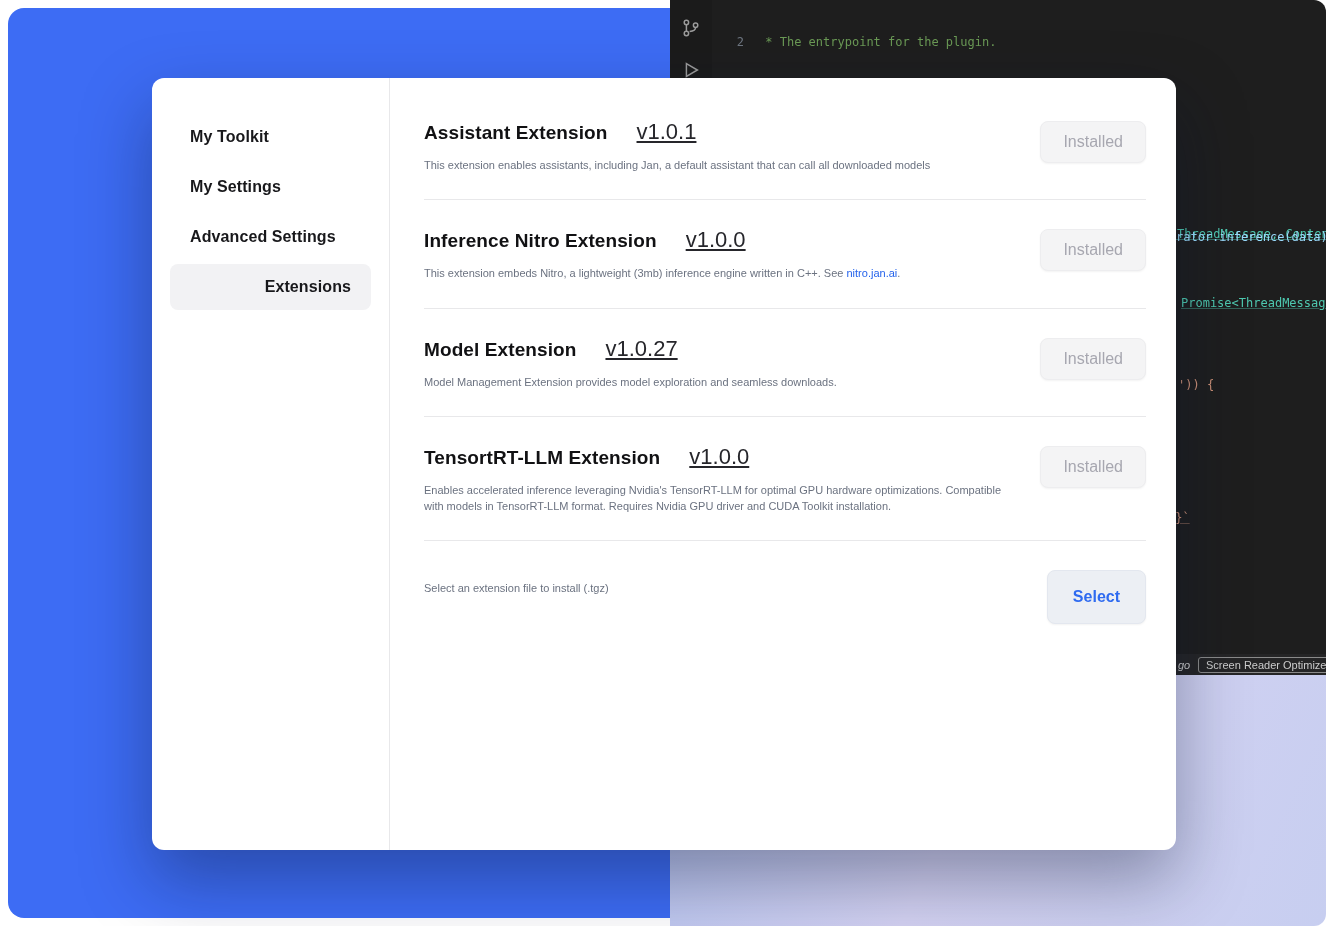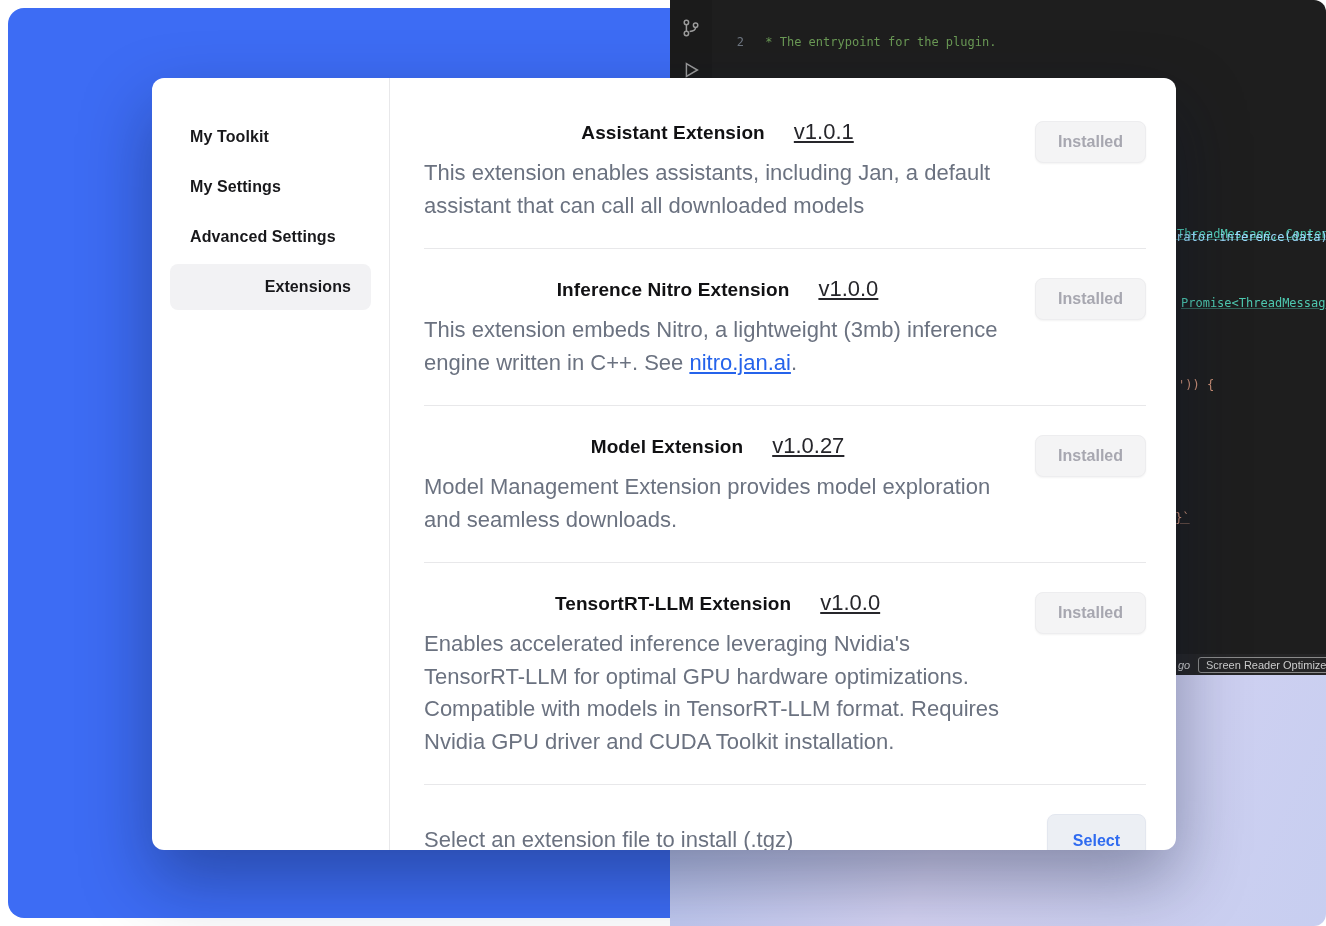--- a/index.html
+++ b/index.html
@@ -41,28 +41,28 @@
   .sidebar { width:238px; flex:0 0 238px; border-right:1px solid #e8e8ea; padding:36px 18px; }
   .side-item { height:46px; display:flex; align-items:center; padding:0 20px; border-radius:8px;
     font-weight:700; font-size:16px; color:#18181b; margin-bottom:4px; cursor:pointer; letter-spacing:.1px; }
   .side-item.active { background:#f2f2f4;justify-content:flex-end; }
 
   .content { flex:1; padding:14px 30px 0 34px; overflow:hidden; }
   .ext-row { display:flex; justify-content:space-between; align-items:flex-start; gap:24px;
     padding:27px 0 26px 0; border-bottom:1px solid #e8e8ea; }
   .ext-row.last { border-bottom:none; }
   .ext-text { width:588px; }
-  .ext-title-line { display:flex; align-items:baseline; gap:29px;justify-content:center; }
+  .ext-title-line { display:flex; align-items:baseline; gap:29px; }
   .ext-title { font-size:19px; font-weight:700; color:#111113; letter-spacing:.1px; }
   .ext-version { font-size:22px; font-weight:400; color:#26262b;text-decoration:underline; }
-  .ext-desc { margin-top:12px; font-size:22px; color:#6b7280; line-height:1.48; }
-  .link { color:#2563eb; cursor:pointer;text-decoration:underline; }
+  .ext-desc { margin-top:12px; font-size:11px; color:#6b7280; line-height:1.48; }
+  .link { color:#2563eb; cursor:pointer; }
   .btn { border:none; border-radius:8px; font-family:"Liberation Sans", sans-serif; cursor:pointer;
     box-shadow:0 1px 2px rgba(0,0,0,.05); }
-  .btn-installed { background:#f4f4f5; color:#a7a7b0; font-size:16px; font-weight:700;
+  .btn-installed { background:#f4f4f5; color:#a7a7b0; font-size:16px; font-weight:400;
     padding:11px 22px; margin-top:2px; border:1px solid #ededef; }
   .btn-select { background:#eceff4; color:#2f6bf0; font-size:16px; font-weight:700;
     padding:17px 25px; margin-top:2px; border:1px solid #e3e7ef; }
 </style>
 </head>
 <body>
 
 <div class="canvas">
 
   <div class="blue-panel"></div>

